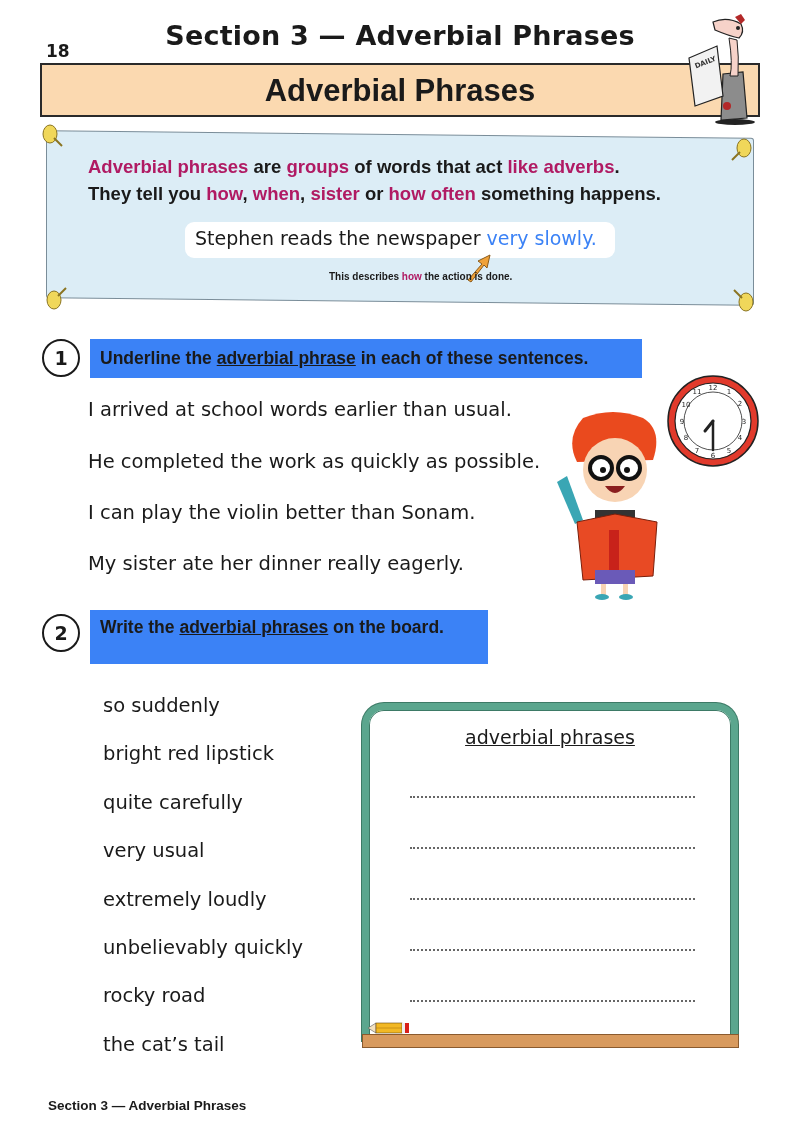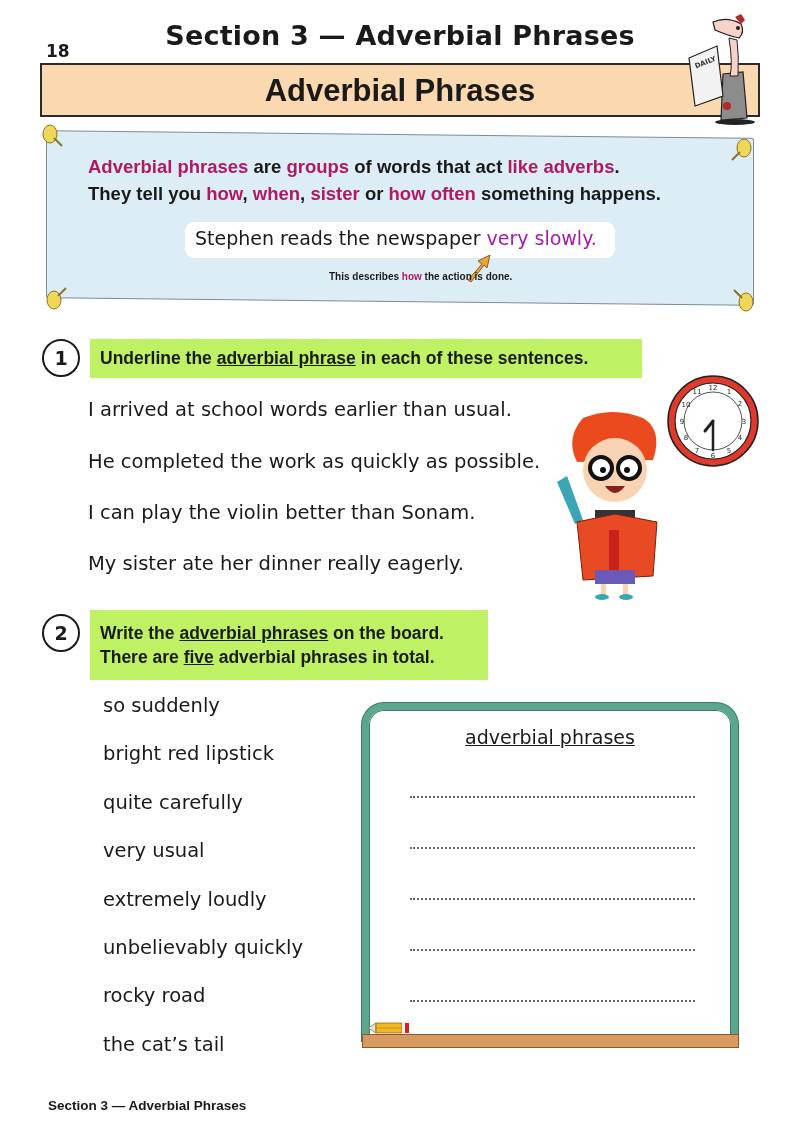--- a/index.html
+++ b/index.html
@@ -12,26 +12,26 @@
   .banner { position: absolute; left: 40px; top: 63px; width: 720px; height: 54px; background: #fbd9b0; border: 2px solid #2a2a2a; }
   .banner-title { position: absolute; left: 0; right: 0; top: 8px; text-align: center; font-size: 31px; font-weight: bold; font-family: "Liberation Sans", sans-serif; }
   .man { position: absolute; left: 683px; top: 14px; width: 80px; height: 112px; }
 
   .info-note { position: absolute; left: 46px; top: 134px; width: 708px; height: 168px; background: #dcedf6; border: 1.5px solid #7a8d99; transform: skewY(0.6deg); border-radius: 3px; }
   .pin { position: absolute; width: 26px; height: 26px; }
   .info-text { position: absolute; left: 88px; top: 153px; font-size: 18.5px; font-weight: bold; line-height: 27px; font-family: "Liberation Sans", sans-serif; }
   .hl { color: #b01a63; }
   .example-box { position: absolute; left: 185px; top: 222px; width: 430px; height: 36px; background: #ffffff; border-radius: 9px; }
   .example-text { position: absolute; left: 195px; top: 227px; font-size: 19px; }
-  .green { color: #a21caf; }
+  .green { color: #3b82f6; }
   .arrow { position: absolute; left: 464px; top: 252px; width: 30px; height: 32px; }
   .note-caption { position: absolute; left: 329px; top: 271px; font-size: 10px; font-weight: bold; font-family: "Liberation Sans", sans-serif; }
 
   .qnum { position: absolute; width: 38px; height: 38px; border: 2px solid #1a1a1a; border-radius: 50%; text-align: center; line-height: 34px; font-size: 19px; font-weight: bold; }
-  .instruction { position: absolute; background: #bef264; font-weight: bold; font-size: 17.5px; font-family: "Liberation Sans", sans-serif; padding: 7px 10px; line-height: 24px; }
+  .instruction { position: absolute; background: #3b82f6; font-weight: bold; font-size: 17.5px; font-family: "Liberation Sans", sans-serif; padding: 7px 10px; line-height: 24px; }
   .u { text-decoration: underline; }
 
   .sentence { position: absolute; left: 88px; font-size: 19.5px; }
   .word { position: absolute; left: 103px; font-size: 19.5px; }
 
   .clock { position: absolute; left: 666px; top: 374px; width: 94px; height: 94px; }
   .boy { position: absolute; left: 553px; top: 410px; width: 130px; height: 190px; }
 
   .board { position: absolute; left: 362px; top: 703px; width: 376px; height: 338px; border: 7px solid #5ba68e; border-bottom: none; border-radius: 22px 22px 0 0; background: #ffffff; box-shadow: inset 0 0 0 1px #3d7a66, 0 0 0 1px #3d7a66; }
   .board-title { position: absolute; left: 362px; width: 376px; top: 726px; text-align: center; font-size: 19px; text-decoration: underline; }
@@ -140,23 +140,22 @@
   <path d="M24 112 L62 104 L104 112 L100 166 L30 170 Z" fill="#e84a24" stroke="#7a1e0a" stroke-width="1"></path>
   <rect x="56" y="120" width="10" height="44" fill="#c8221a"></rect>
   <rect x="42" y="160" width="40" height="14" fill="#6a5ab8"></rect>
   <rect x="48" y="174" width="5" height="12" fill="#f8d4b4"></rect>
   <rect x="70" y="174" width="5" height="12" fill="#f8d4b4"></rect>
   <ellipse cx="49" cy="187" rx="7" ry="3" fill="#3aa6b4"></ellipse>
   <ellipse cx="73" cy="187" rx="7" ry="3" fill="#3aa6b4"></ellipse>
 </svg>
 
 <div class="qnum" style="left:42px;top:614px">2</div>
-<div class="instruction" style="left:90px;top:610px;width:398px;height:70px;padding-top:11px">
+<div class="instruction" style="left:90px;top:610px;width:398px;height:54px;padding-top:5px">
   <div><span>Write the </span><span class="u">adverbial phrases</span><span> on the board.</span></div>
-  <div><span>There are </span><span class="u">five</span><span> adverbial phrases in total.</span></div>
 </div>
 
 <div class="word" style="top:694px">so suddenly</div>
 <div class="word" style="top:742px">bright red lipstick</div>
 <div class="word" style="top:791px">quite carefully</div>
 <div class="word" style="top:839px">very usual</div>
 <div class="word" style="top:888px">extremely loudly</div>
 <div class="word" style="top:936px">unbelievably quickly</div>
 <div class="word" style="top:984px">rocky road</div>
 <div class="word" style="top:1033px">the cat’s tail</div>

